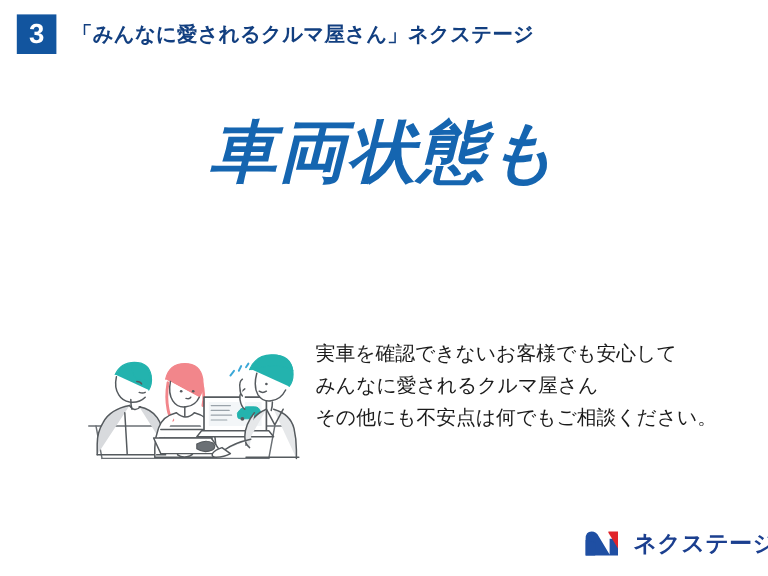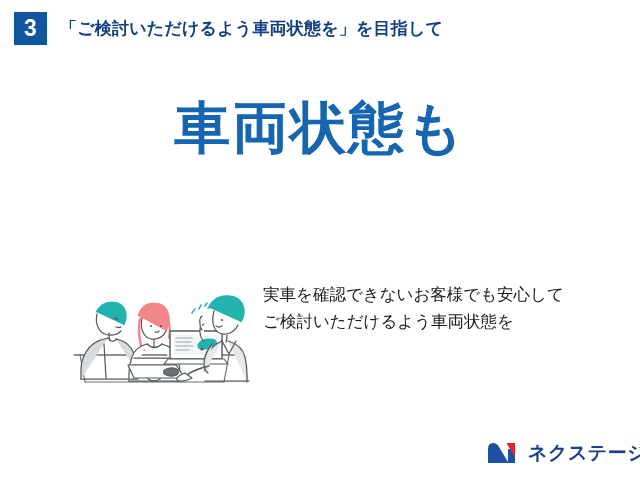--- a/index.html
+++ b/index.html
@@ -52,20 +52,21 @@
     top:96px; left:0; width:640px;
     text-align:center;
   }
   .headline-line {
     color:#1565b0;
     font-weight:bold;
     line-height:1.14;
     letter-spacing:2px;
     white-space:nowrap;
     font-family:"DejaVu Sans", sans-serif;
+    font-style:italic;
   }
   #headline-line-1 { font-size:56px; }
   #headline-line-2 { font-size:56px; margin-top:12px; }
 
   
   #content-row {
     position:absolute;
     top:278px; left:0; width:536px; height:120px;
     display:flex;
     align-items:flex-start;
@@ -109,21 +110,21 @@
 </style>
 </head>
 <body>
 
 <div id="page">
 
   <div id="header-band"></div>
 
   <div id="header-inner">
     <div id="step-badge">3</div>
-    <div id="header-title">「ご検討いただけるよう車両状態を」を目指して</div>
+    <div id="header-title">「みんなに愛されるクルマ屋さん」ネクステージ</div>
   </div>
 
   <div id="headline">
     <div id="headline-line-1" class="headline-line">車両状態も</div>
   </div>
 
   <div id="content-row">
 
     <svg id="illustration" viewBox="0 0 205 120">
       <g fill="none" stroke="#555a5e" stroke-width="1.25" stroke-linecap="round" stroke-linejoin="round">
@@ -193,21 +194,22 @@
 
         <path d="M157 88 q-14 3 -22 9" fill="#e6e8ea" stroke="#555a5e" stroke-width="1.3"></path>
         <path d="M133 95 q-6 2 -8 5 q-1 3 3 3 q7 0 12 -3z" fill="#ffffff" stroke="#555a5e"></path>
 
         <path d="M140 35 L143 31 M147 31 L149 27 M153 28 L155 25" stroke="#3ba8d8" stroke-width="1.6"></path>
       </g>
     </svg>
 
     <div id="body-copy">
       <div class="copy-line">実車を確認できないお客様でも安心して</div>
-      <div class="copy-line">ご検討いただけるよう車両状態を</div>
+      <div class="copy-line">みんなに愛されるクルマ屋さん</div>
+      <div class="copy-line">その他にも不安点は何でもご相談ください。</div>
     </div>
   </div>
 
   <div id="footer-band"></div>
 
   <div id="brand-logo">
     <svg id="brand-mark" width="34" height="24" viewBox="0 0 34 24">
       <path d="M1 22 L1 8 Q1 2 6 2 Q10 2 12 6 L21 21 L21 8 L28 8 L28 22 Z" fill="#1f4fa3"></path>
       <path d="M20 2 L28 2 L28 16 L20 3 Z" fill="#e0252b"></path>
       <path d="M1 22 L9 22 L9 11 L1 9 Z" fill="#1f4fa3"></path>

